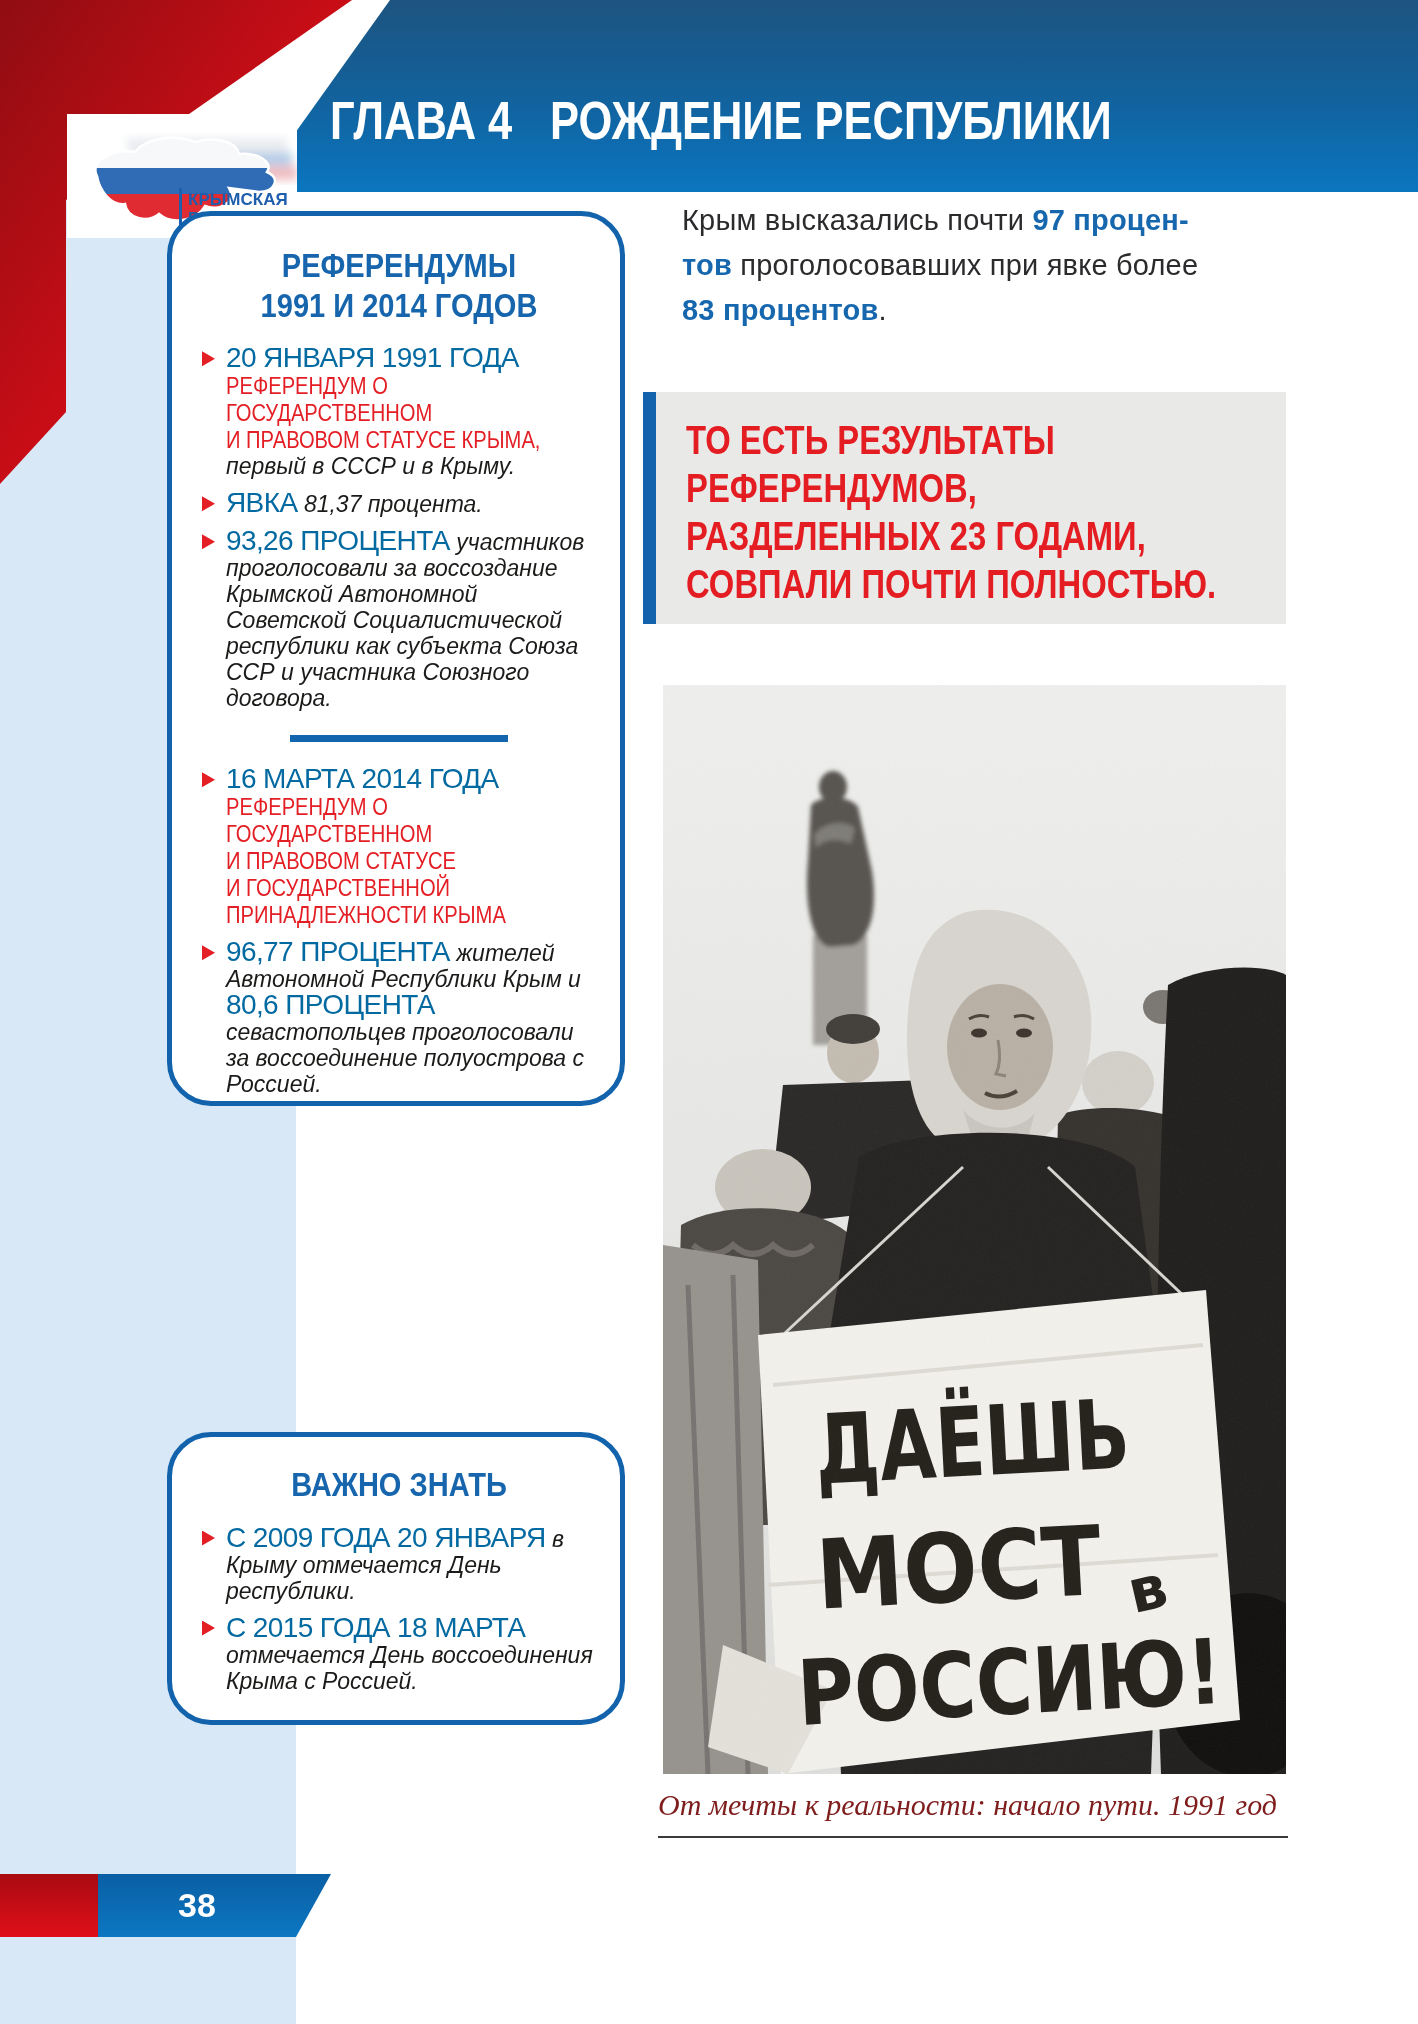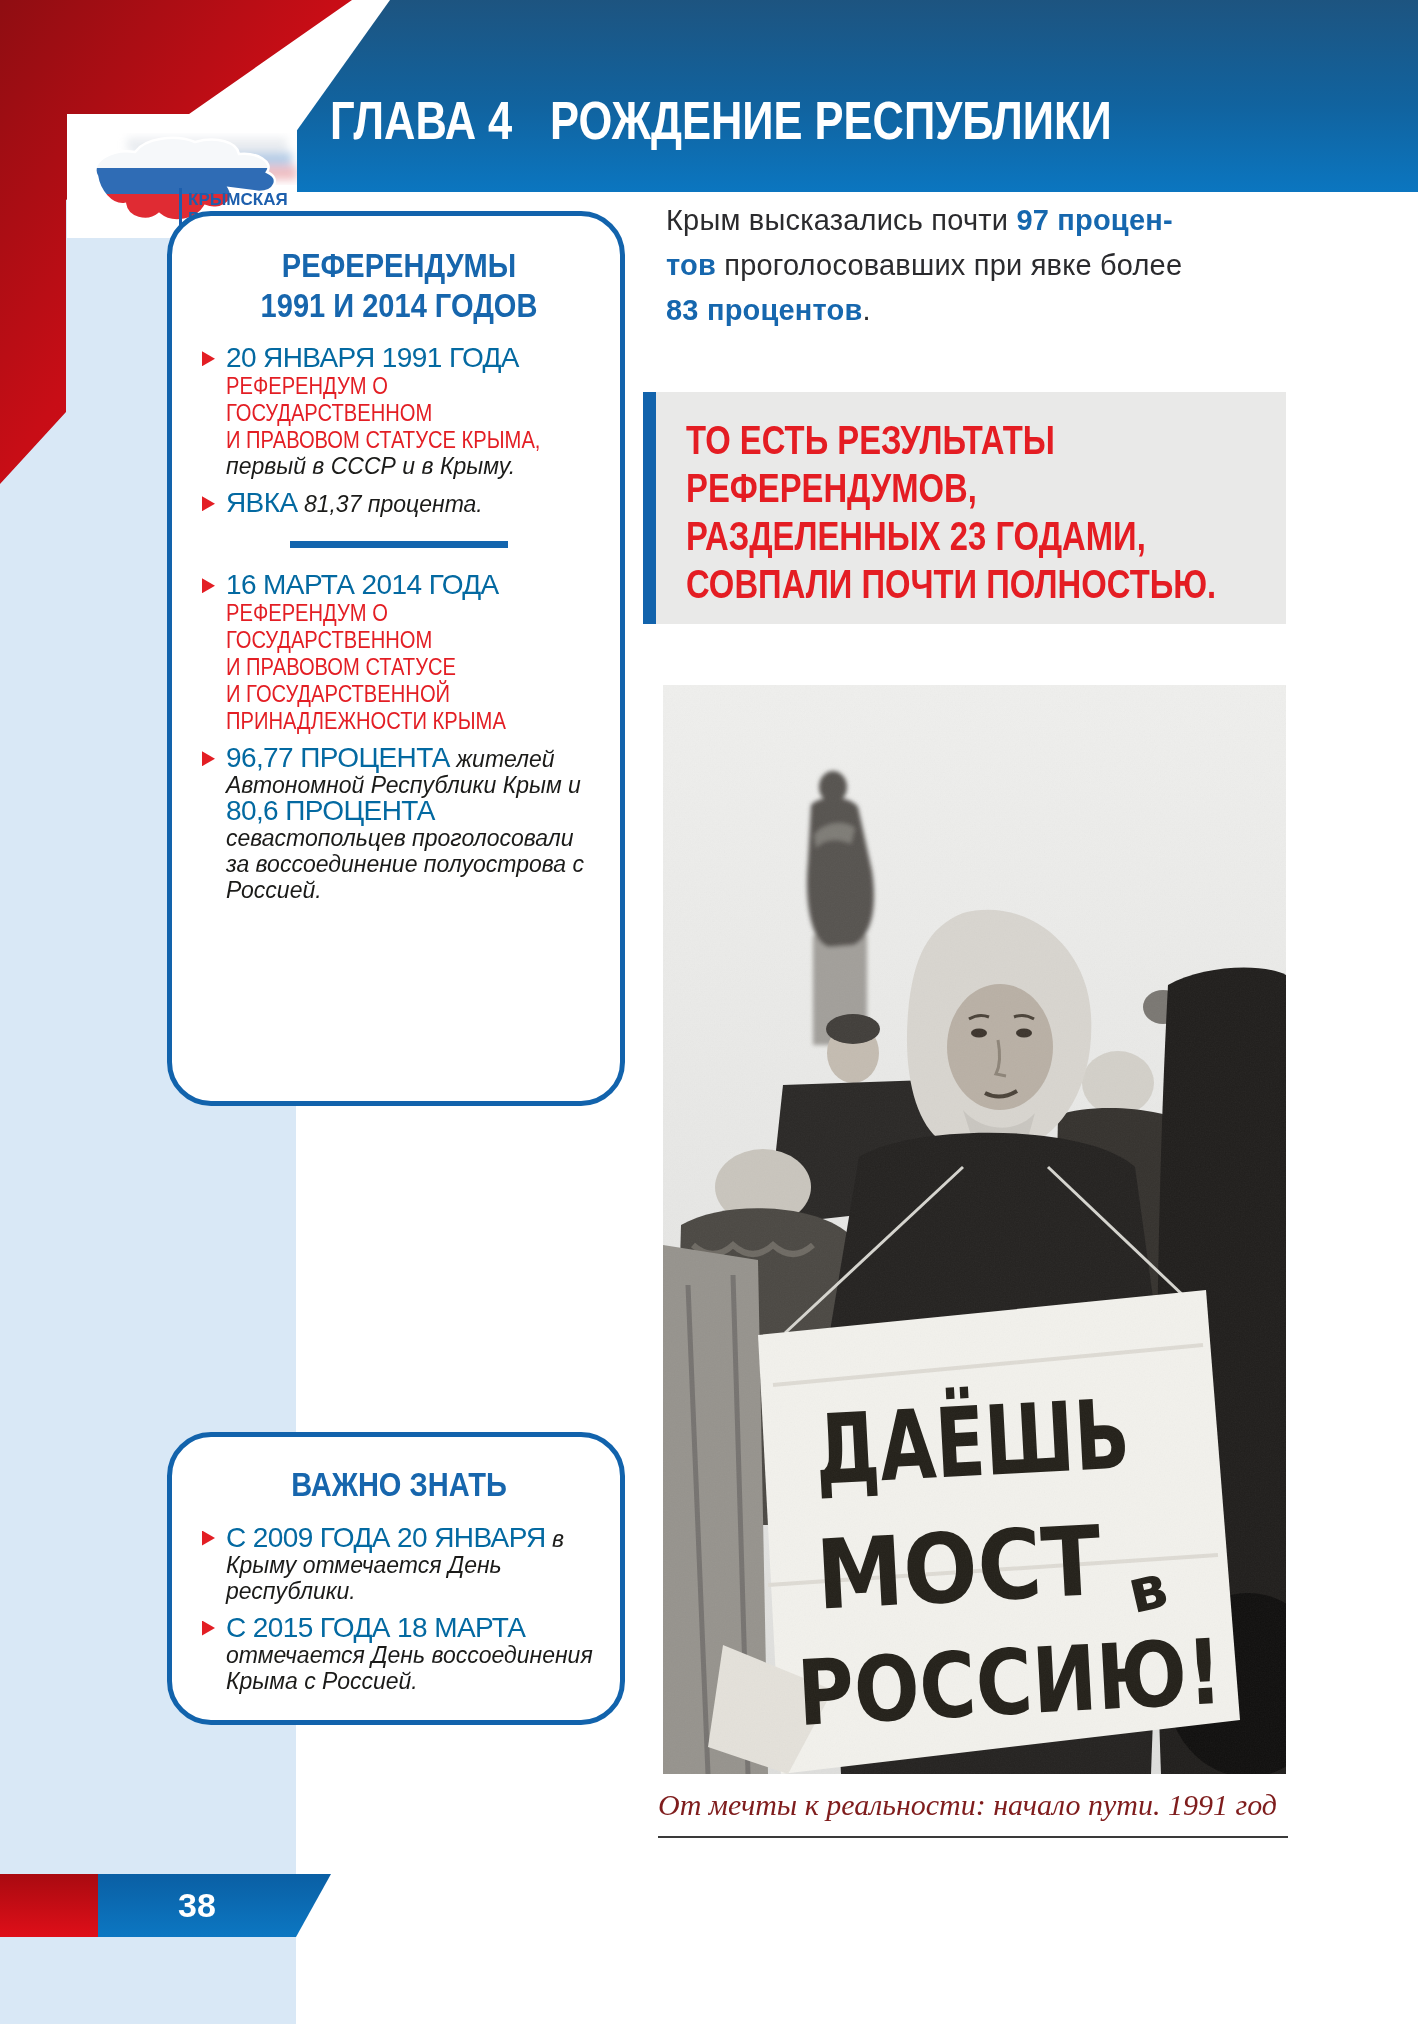--- a/index.html
+++ b/index.html
@@ -30,21 +30,21 @@
   .tri{flex:none;width:13px;height:15px;margin:6px 11px 0 2px;background:#e31e24;
        clip-path:polygon(0 0,100% 50%,0 100%);}
   .itxt{flex:1;font-size:23px;line-height:26px;color:#1b1b19;}
   .lbl{color:#0369a1;font-weight:normal;font-size:28px;letter-spacing:-0.6px;}
   .caps{display:block;color:#e31e24;font-size:24px;line-height:27px;white-space:pre-line;
         transform:scaleX(.84);transform-origin:0 0;width:119%;}
   .ital{font-style:italic;white-space:pre-line;}
   .divider{width:218px;height:7px;background:#1365ae;margin:24px auto 24px auto;}
 
   
-  .intro{position:absolute;left:666px;top:198px;width:634px;font-size:29px;line-height:45px;
+  .intro{position:absolute;left:682px;top:198px;width:634px;font-size:29px;line-height:45px;
          color:#2b2b2e;letter-spacing:.2px;}
   .intro b{color:#1667ae;font-weight:bold;}
   .quote{position:absolute;left:643px;top:392px;width:643px;height:232px;background:#e9e9e8;
          border-left:13px solid #1263ac;box-sizing:border-box;}
   .quote-text{margin:24px 0 0 30px;color:#e41d23;font-weight:bold;font-size:41px;line-height:48px;
               white-space:pre-line;transform:scaleX(.8);transform-origin:0 0;width:124%;}
 
   .photo{position:absolute;left:663px;top:685px;width:623px;height:1089px;background:#e7e7e5;}
   .caption{position:absolute;left:658px;top:1788px;width:630px;
            font-family:"Liberation Serif",serif;font-style:italic;font-size:30px;color:#7f1d1d;}
@@ -120,20 +120,27 @@
     </div>
 
     <div class="item">
       <span class="tri"></span>
       <div class="itxt">
         <span class="lbl">ЯВКА</span>
         <span class="ital">81,37 процента.</span>
       </div>
     </div>
 
+    <div class="item">
+      <span class="tri"></span>
+      <div class="itxt">
+        <span class="lbl">93,26 ПРОЦЕНТА</span>
+        <span class="ital">участников проголосовали за воссоздание Крымской Автономной Советской Социалистической республики как субъекта Союза ССР и участника Союзного договора.</span>
+      </div>
+    </div>
 
     <div class="divider"></div>
 
     <div class="item">
       <span class="tri"></span>
       <div class="itxt">
         <span class="lbl">16 МАРТА 2014 ГОДА</span>
         <span class="caps">РЕФЕРЕНДУМ О ГОСУДАРСТВЕННОМ
 И ПРАВОВОМ СТАТУСЕ
 И ГОСУДАРСТВЕННОЙ

